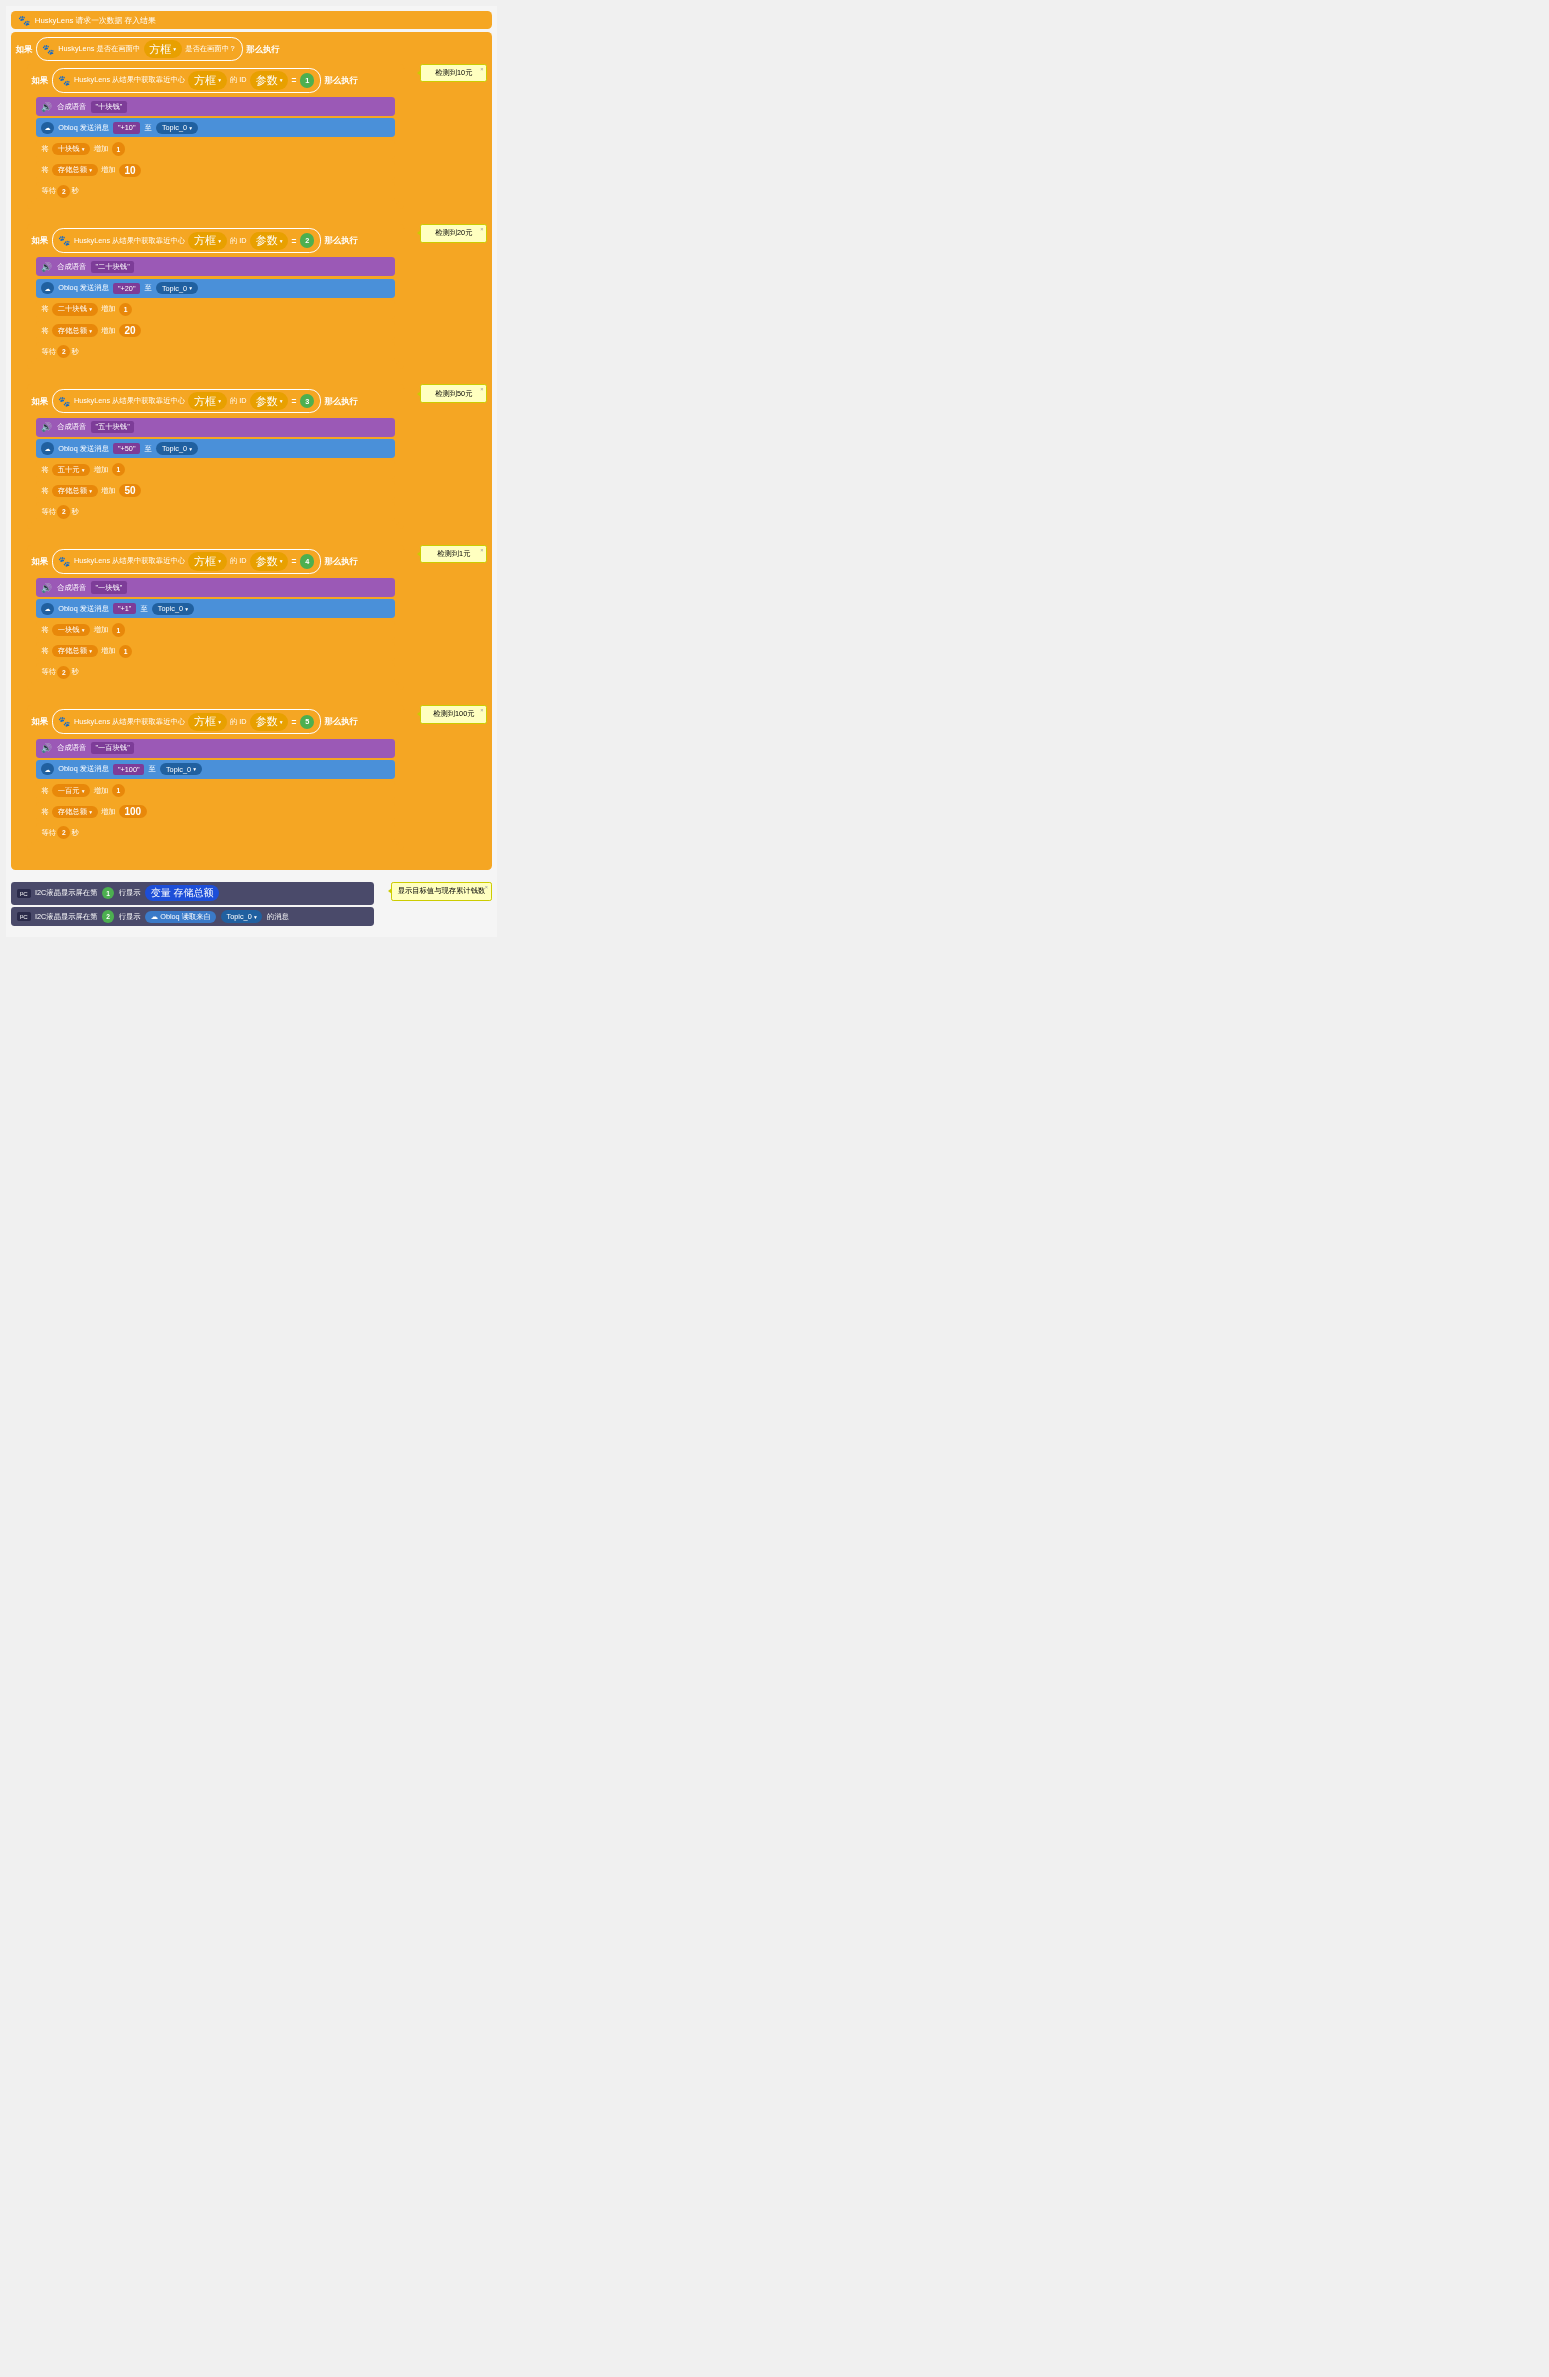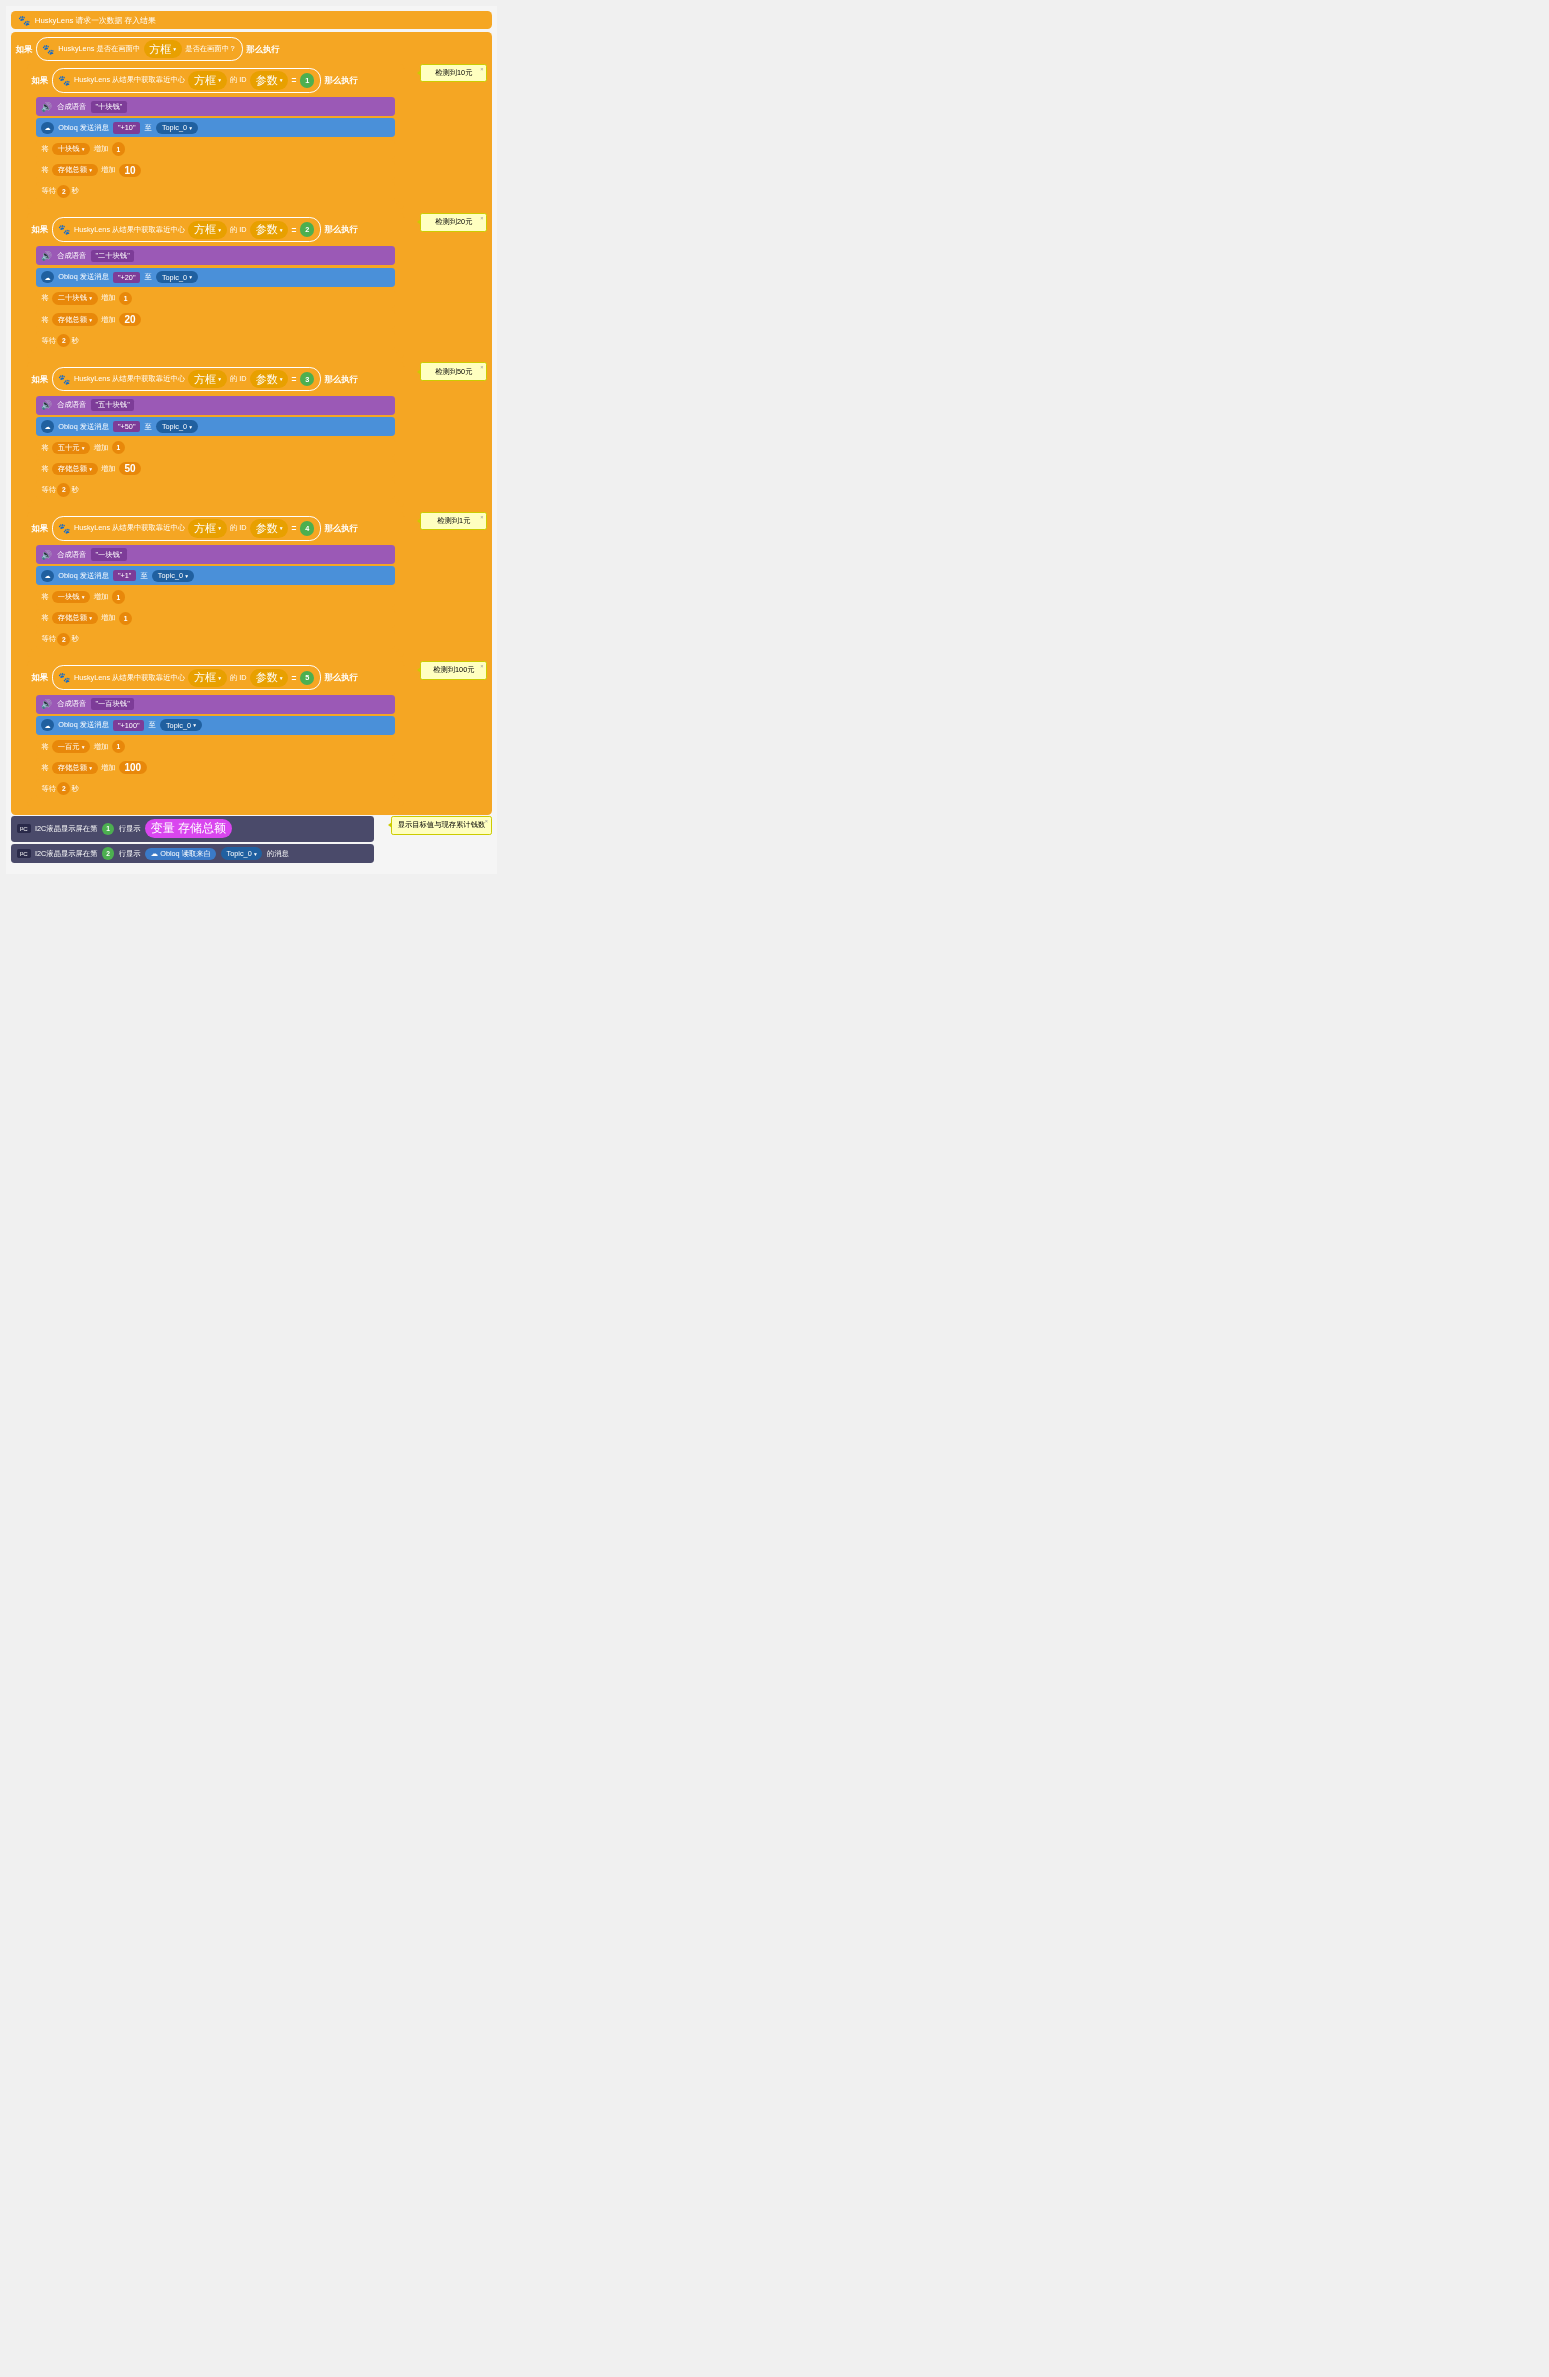--- a/index.html
+++ b/index.html
@@ -74,21 +74,21 @@
       right: 3.4px;
       color: #999;
       font-size: 6.1px;
     }
 
     
     .if-block-outer {
       background: #f5a623;
       border-radius: 4.5px;
       padding: 2.2px 4.5px 4.5px 4.5px;
-      margin-bottom: 1px;
+      margin-bottom: 12px;
       position: relative;
     }
 
     .if-header {
       display: flex;
       align-items: center;
       gap: 3.4px;
       padding: 2.2px 0;
       flex-wrap: wrap;
     }
@@ -338,25 +338,25 @@
       height: 12.3px;
       display: flex;
       align-items: center;
       justify-content: center;
       color: white;
       font-weight: bold;
       font-size: 6.7px;
     }
 
     .var-blue-chip {
-      background: #d946ef;
+      background: #1d4ed8;
       border-radius: 11.2px;
       padding: 1.1px 5.6px;
       color: white;
-      font-size: 12px;
+      font-size: 10px;
     }
 
     .obloq-read-chip {
       background: #3a7ac8;
       border-radius: 11.2px;
       padding: 1.1px 5.6px;
       color: white;
       font-size: 7.3px;
       display: inline-flex;
       align-items: center;

